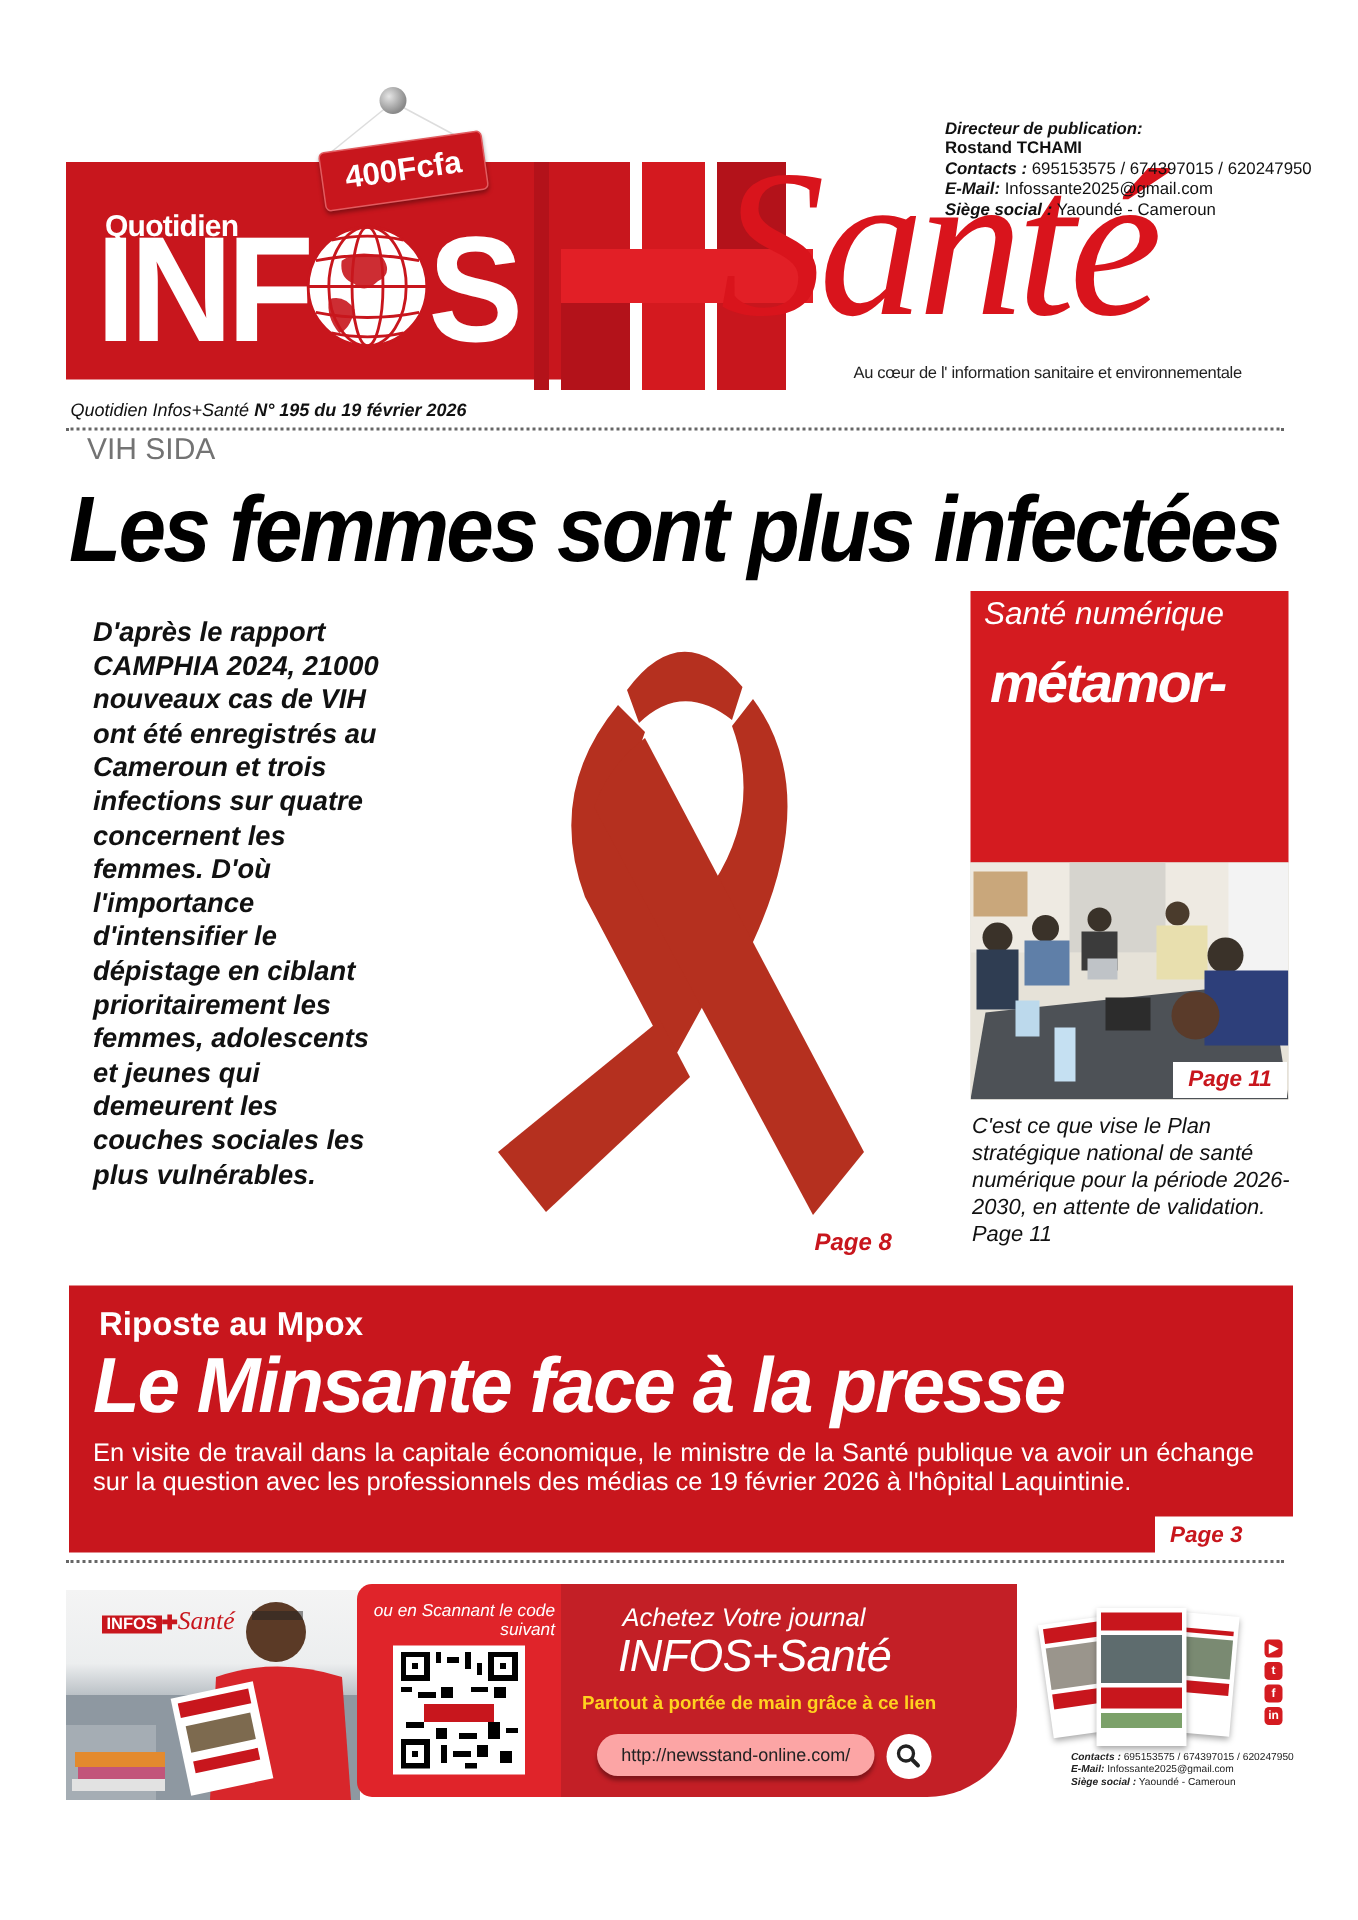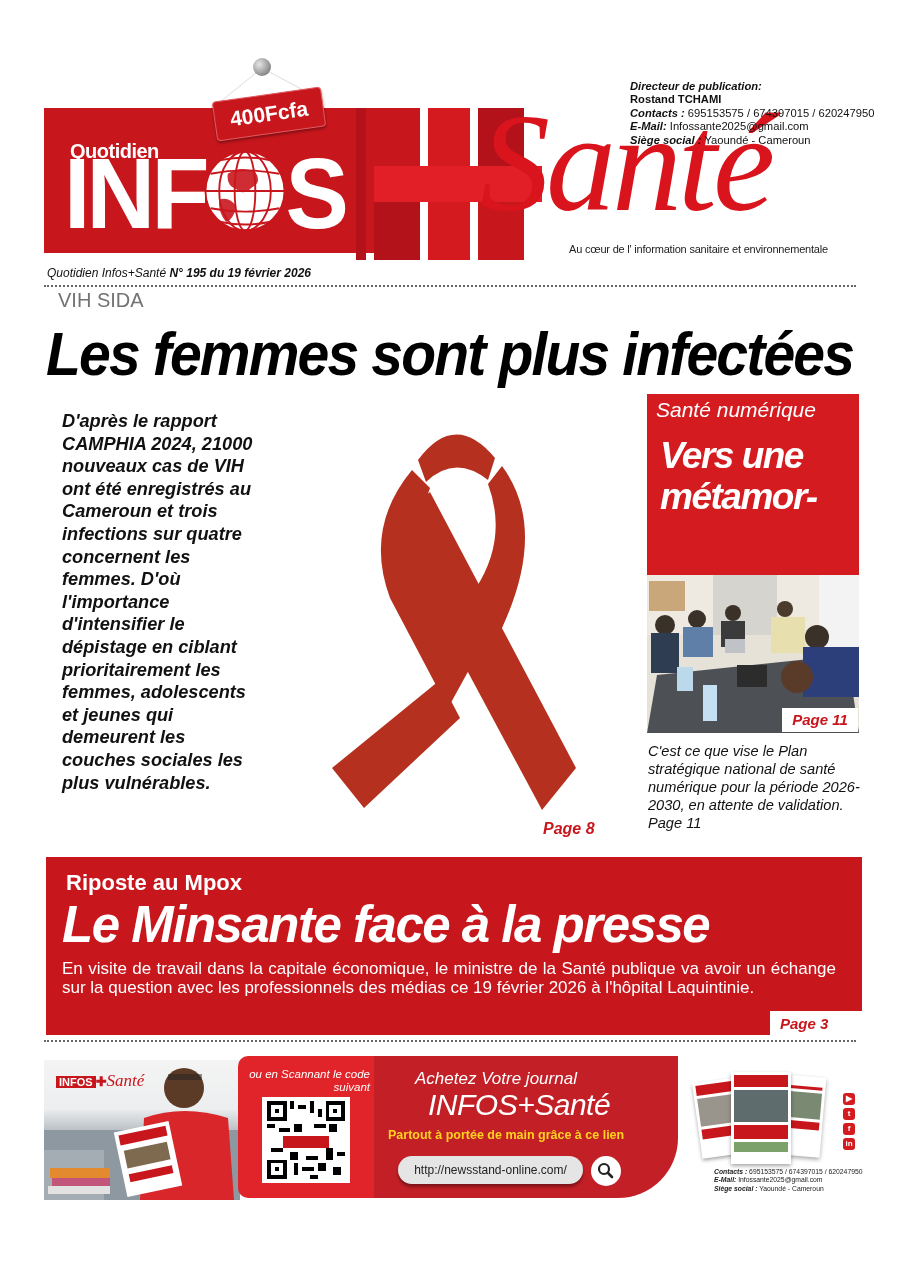--- a/index.html
+++ b/index.html
@@ -51,32 +51,32 @@
   
   .mpox-band { left: 46px; top: 857px; width: 816px; height: 178px; background: #c8161d; }
   .mpox-kicker { left: 66px; top: 870px; color: #fff; font-size: 22px; font-weight: bold; }
   .mpox-title { left: 62px; top: 894px; color: #fff; font-size: 52px; font-weight: bold; font-style: italic; letter-spacing: -1.5px; white-space: nowrap; transform: scaleX(0.98); transform-origin: left; }
   .mpox-body { left: 62px; top: 959px; width: 774px; color: #fff; font-size: 17px; line-height: 19px; text-align: justify; }
   .mpox-page { left: 770px; top: 1011px; width: 92px; height: 25px; background: #fff; color: #c8161d; font-weight: bold; font-style: italic; font-size: 15px; padding-left: 10px; line-height: 25px; }
 
   
   .ad-photo { left: 44px; top: 1060px; width: 196px; height: 140px; background: linear-gradient(180deg, #f4f4f4 0%, #eceeef 35%, #9aa3ab 60%, #8e98a1 100%); overflow: hidden; }
   .ad-logo { left: 56px; top: 1071px; font-size: 13px; }
-  .ad-logo .infos { background: #c8161d; color: #fff; font-weight: bold; padding: 0 3px; font-size: 11px; }
+  .ad-logo .infos { background: #c8161d; color: #fff; font-weight: bold; padding: 0 3px; font-size: 11px; margin-left: 12px; }
   .ad-logo .s { color: #c8161d; font-style: italic; font-family: "Liberation Serif", serif; font-size: 17px; }
 
   .ad-qrpanel { left: 238px; top: 1056px; width: 136px; height: 142px; background: #e0242a; border-radius: 10px 0 0 10px; }
   .ad-qrtext { left: 240px; top: 1068px; width: 130px; text-align: right; color: #fff; font-size: 11.5px; line-height: 13px; font-style: italic; }
   .qr { left: 262px; top: 1097px; width: 88px; height: 86px; background: #fff; padding: 4px; }
 
   .ad-buy { left: 374px; top: 1056px; width: 304px; height: 142px; background: #c31f26; border-radius: 0 0 60px 0; }
   .ad-buy-title { left: 415px; top: 1069px; color: #fff; font-size: 17px; font-style: italic; }
-  .ad-buy-brand { left: 412px; top: 1088px; color: #fff; font-size: 30px; font-style: italic; letter-spacing: -0.5px; margin-left: 16px; }
+  .ad-buy-brand { left: 412px; top: 1088px; color: #fff; font-size: 30px; font-style: italic; letter-spacing: -0.5px; }
   .ad-buy-sub { left: 388px; top: 1128px; color: #ffd21f; font-size: 12.5px; font-weight: bold; }
-  .ad-url { left: 398px; top: 1156px; width: 185px; height: 28px; background: #e5e5e5; border-radius: 14px; font-size: 12px; line-height: 28px; text-align: center; color: #222; box-shadow: 0 3px 3px rgba(0,0,0,0.35); }
+  .ad-url { left: 398px; top: 1156px; width: 185px; height: 28px; background: #fca5a5; border-radius: 14px; font-size: 12px; line-height: 28px; text-align: center; color: #222; box-shadow: 0 3px 3px rgba(0,0,0,0.35); }
   .ad-search { left: 591px; top: 1156px; width: 30px; height: 30px; border-radius: 50%; background: #fff; }
 
   .papers { left: 695px; top: 1070px; width: 130px; height: 96px; }
   .paper { position: absolute; background: #fff; box-shadow: 0 2px 4px rgba(0,0,0,0.35); }
   .social { left: 843px; top: 1093px; width: 12px; }
   .social div { width: 12px; height: 12px; border-radius: 3px; background: #d41b20; margin-bottom: 3px; color: #fff; font-size: 8px; font-weight: bold; text-align: center; line-height: 12px; }
   .ad-contacts { left: 714px; top: 1168px; font-size: 6.8px; line-height: 8.4px; color: #222; }
   .ad-contacts b { font-style: italic; }
 </style>
 </head>
@@ -153,21 +153,20 @@
     <path d="M100 74 L246 350 L212 392 L66 120 Q76 92 100 74 Z"></path>
 
     <path d="M110 262 L130 300 L34 390 L2 350 Z"></path>
   </g>
 </svg>
 <div class="abs page8">Page 8</div>
 
 <div class="abs side-red"></div>
 <div class="abs side-kicker">Santé numérique</div>
 <div class="abs side-title">
-  <div>Vers une</div>
   <div>métamor-</div>
 </div>
 <div class="abs side-photo">
   <svg width="212" height="158" viewBox="0 0 212 158">
     <rect width="212" height="158" fill="#e6e2d8"></rect>
     <rect x="0" y="0" width="212" height="60" fill="#eeeae2"></rect>
     <rect x="2" y="6" width="36" height="30" fill="#c9a77b"></rect>
     <rect x="66" y="0" width="64" height="60" fill="#d6d4ce"></rect>
     <rect x="172" y="0" width="40" height="80" fill="#f3f3f3"></rect>
     <polygon points="10,100 200,80 212,158 0,158" fill="#4d5156"></polygon>

